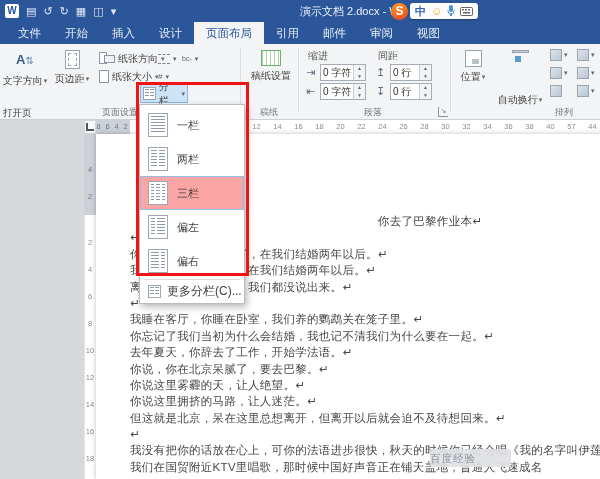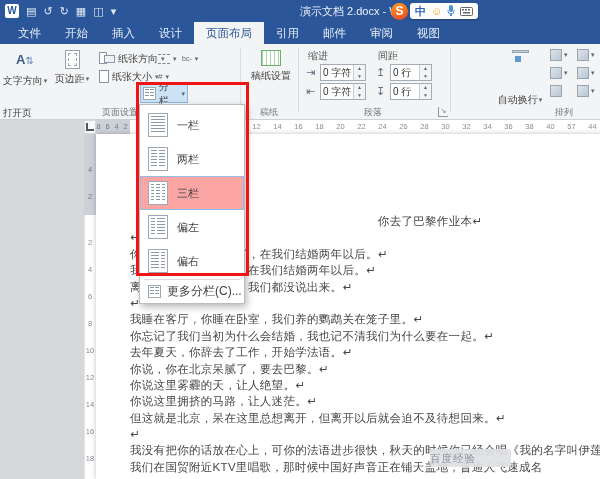--- a/index.html
+++ b/index.html
@@ -253,20 +253,27 @@
     <div class="spin" style="left:390px;top:39px;width:42px;">
       <span>0 行</span><span class="ud">
           <span>▲</span>
           <span>▼</span>
         </span>
     </div>
     <div class="glabel" style="left:302px;width:142px;">段落</div>
     <div class="launcher" style="left:438px;top:63px;">↘</div>
     <div class="vsep" style="left:450px;"></div>
 
+    <div class="bigbtn" style="left:453px;width:40px;">
+      <span class="ic-pos"></span>
+      <span class="lblrow">
+          <span>位置</span>
+          <span class="dd">▾</span>
+        </span>
+    </div>
     <div class="bigbtn" style="left:495px;width:50px;gap:40px;">
       <span class="ic-wrap"></span>
       <span class="lblrow">
           <span>自动换行</span>
           <span class="dd">▾</span>
         </span>
     </div>
     <div class="mini" style="left:550px;top:5px;">
         <span class="mic"></span>
         <span class="dd">▾</span>

